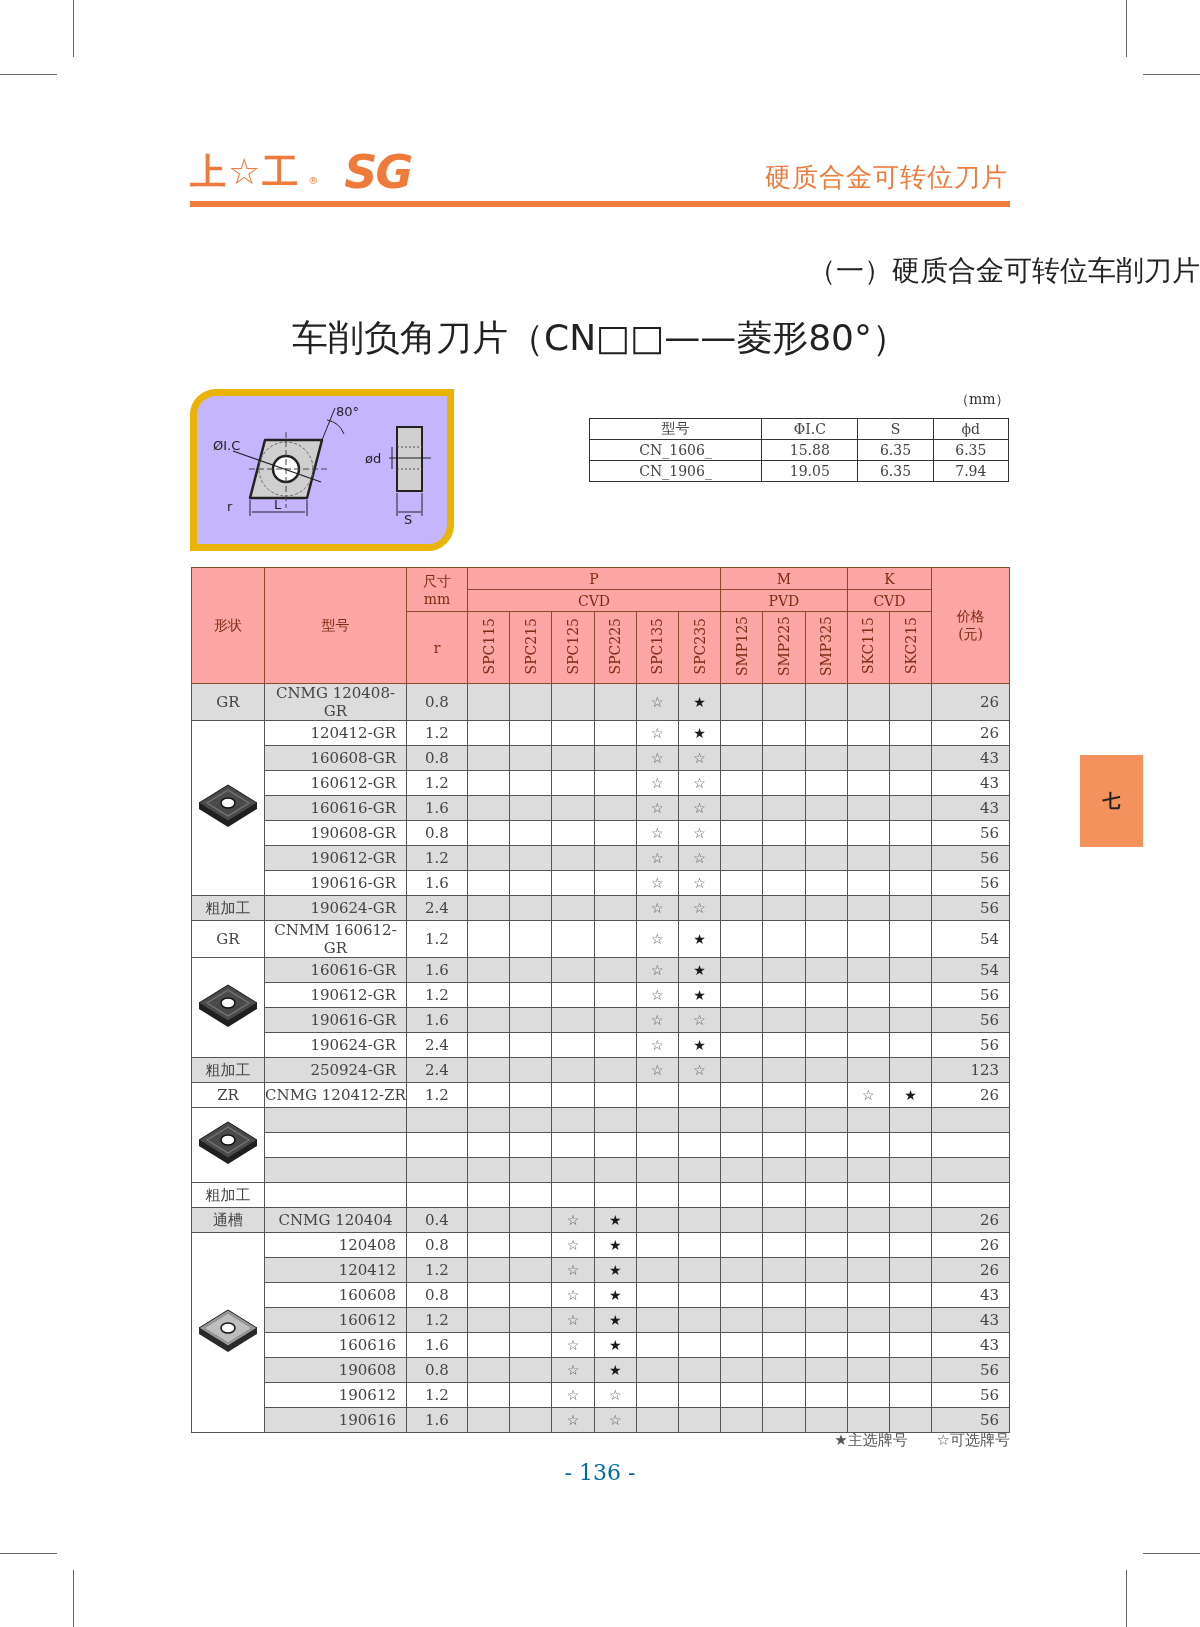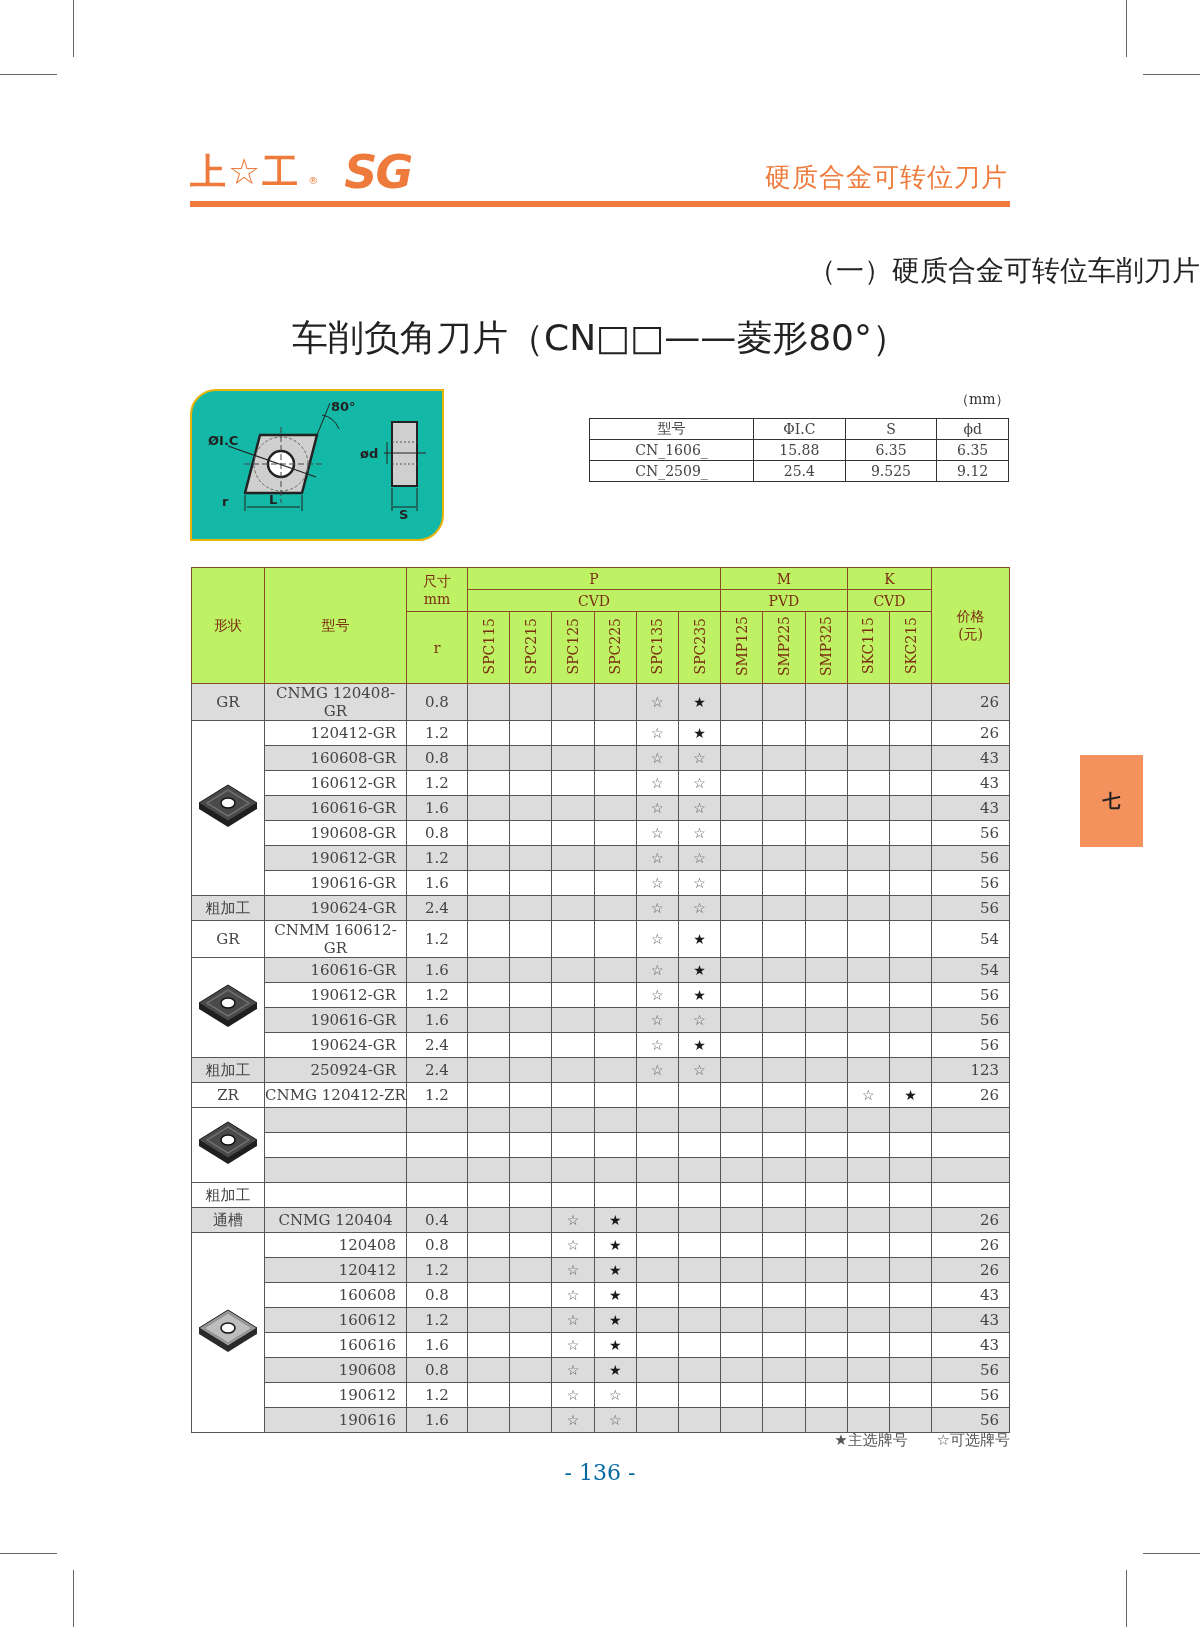--- a/index.html
+++ b/index.html
@@ -7,27 +7,27 @@
          font-family:"DejaVu Serif","Liberation Serif",serif; color:#333; }
   .crop { position:absolute; background:#666; }
   .logo { position:absolute; left:190px; top:150px; height:42px; display:flex; align-items:flex-end; gap:8px; color:#ee7a3b; }
   .logo .cn { font-family:"DejaVu Sans",sans-serif; font-size:36px; font-weight:bold; letter-spacing:2px; line-height:40px; }
   .logo .reg { font-size:10px; margin-bottom:6px; }
   .logo .sg { font-family:"DejaVu Sans",sans-serif; font-size:46px; font-weight:900; font-style:italic; line-height:40px; margin-left:18px; letter-spacing:-2px;text-align:right; }
   .header-title { position:absolute; right:192px; top:160px; color:#ee7a3b; font-family:"DejaVu Sans",sans-serif; font-size:26px; letter-spacing:1px; }
   .header-rule { position:absolute; left:190px; top:201px; width:820px; height:6px; background:#ee7a3b; }
   .h1 { position:absolute; left:0; width:1200px; top:252px; text-align:right; font-family:"DejaVu Sans",sans-serif; font-size:28px; color:#222; }
   .h2 { position:absolute; left:0; width:1200px; top:314px; text-align:center; font-family:"DejaVu Sans",sans-serif; font-size:36px; color:#222; }
-  .diagram { position:absolute; left:190px; top:389px; width:250px; height:148px; border:2px solid #eab308; border-radius:26px 0 26px 0; background:#14b8a6;font-weight:bold; }
+  .diagram { position:absolute; left:190px; top:389px; width:250px; height:148px; border:7px solid #eab308; border-radius:26px 0 26px 0; background:#c4b5fd; }
   .unit { position:absolute; left:955px; top:391px; font-size:14px; color:#333; }
   table { border-collapse:collapse; }
   .dim { position:absolute; left:589px; top:418px; width:420px; font-size:14px; }
   .dim td, .dim th { border:1.5px solid #333; text-align:center; height:20px; padding:0; font-weight:normal; color:#444; }
   .main { position:absolute; left:191px; top:567px; width:818px; table-layout:fixed; font-size:14px; }
-  .main th { background:#bef264; color:#7a2e12; font-weight:normal; border:1.5px solid #8a4a2a; padding:0; text-align:center; }
+  .main th { background:#fca5a5; color:#7a2e12; font-weight:normal; border:1.5px solid #8a4a2a; padding:0; text-align:center; }
   .main td { border:1.5px solid #555; height:24px; padding:0; text-align:center; color:#444; font-size:15px; }
   .main tr.g td.z { background:#dcdcdd; }
   .main td.model { text-align:right; padding-right:10px; }
   .main td.shape-img { background:#fff !important; vertical-align:middle; }
   .vert { writing-mode:vertical-rl; transform:rotate(180deg); font-size:14px; display:inline-block; }
   .star { font-family:"DejaVu Sans",sans-serif; font-size:14px; }
   .star.filled { color:#1a1a1a; }
   .star.open { color:#555; }
   .price { text-align:right !important; padding-right:10px !important; }
   .legend { position:absolute; right:190px; top:1431px; font-family:"DejaVu Sans",sans-serif; font-size:15px; color:#555; }
@@ -99,24 +99,24 @@
       </tr>
     </thead>
   <tbody id="dimBody">
       <tr>
         <td>CN_1606_</td>
         <td>15.88</td>
         <td>6.35</td>
         <td>6.35</td>
       </tr>
       <tr>
-        <td>CN_2509_</td>
-        <td>25.4</td>
-        <td>9.525</td>
-        <td>9.12</td>
+        <td>CN_1906_</td>
+        <td>19.05</td>
+        <td>6.35</td>
+        <td>7.94</td>
       </tr>
     </tbody>
 </table>
 
 <table class="main">
   <colgroup>
     <col style="width:73px">
       <col style="width:142px">
       <col style="width:61px">
     <col span="11" style="width:42.2px">

